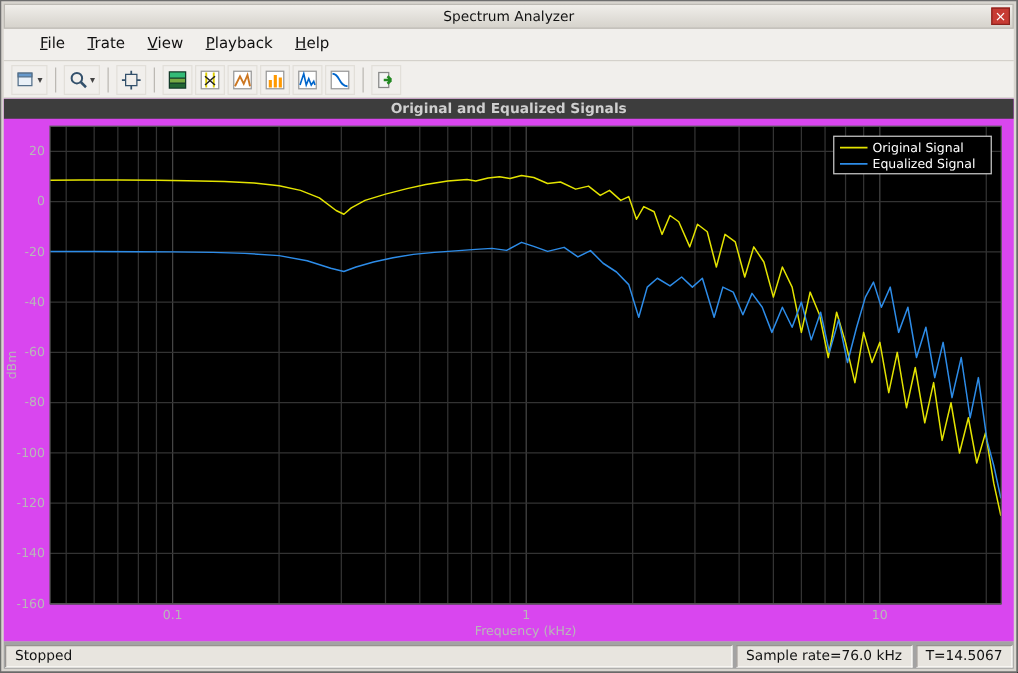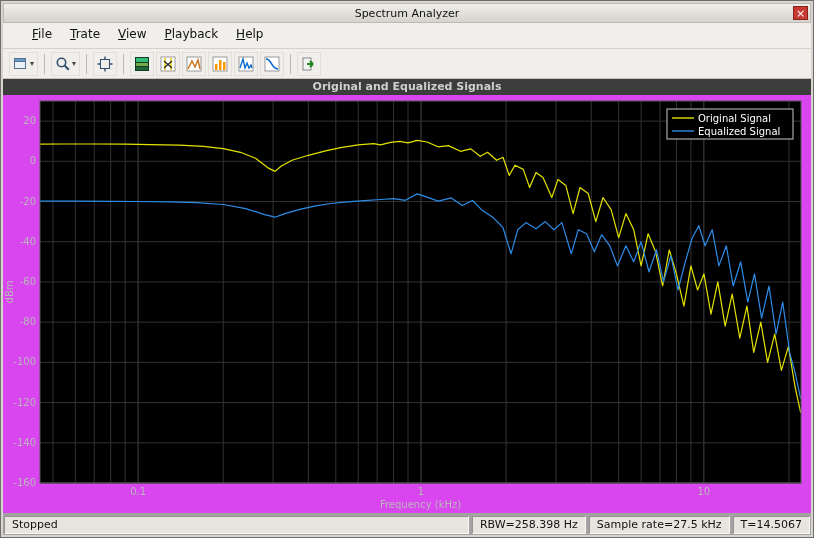--- a/index.html
+++ b/index.html
@@ -187,18 +187,17 @@
           <line x1="669" y1="23" x2="691" y2="23" stroke="#e3e300" stroke-width="1.4"></line>
           <text x="695" y="26.5" font-size="10" fill="#ffffff">Original Signal</text>
           <line x1="669" y1="36" x2="691" y2="36" stroke="#2d8ce8" stroke-width="1.4"></line>
           <text x="695" y="39.5" font-size="10" fill="#ffffff">Equalized Signal</text>
         </g>
       </svg>
   </div>
 
   <div class="statusbar">
     <div class="status-cell status-left">Stopped</div>
-    <div class="status-cell">RBW=258.398 Hz</div>
-    <div class="status-cell">Sample rate=27.5 kHz</div>
+    <div class="status-cell">Sample rate=76.0 kHz</div>
     <div class="status-cell">T=14.5067</div>
   </div>
 
 </div>
 
 </body></html>

